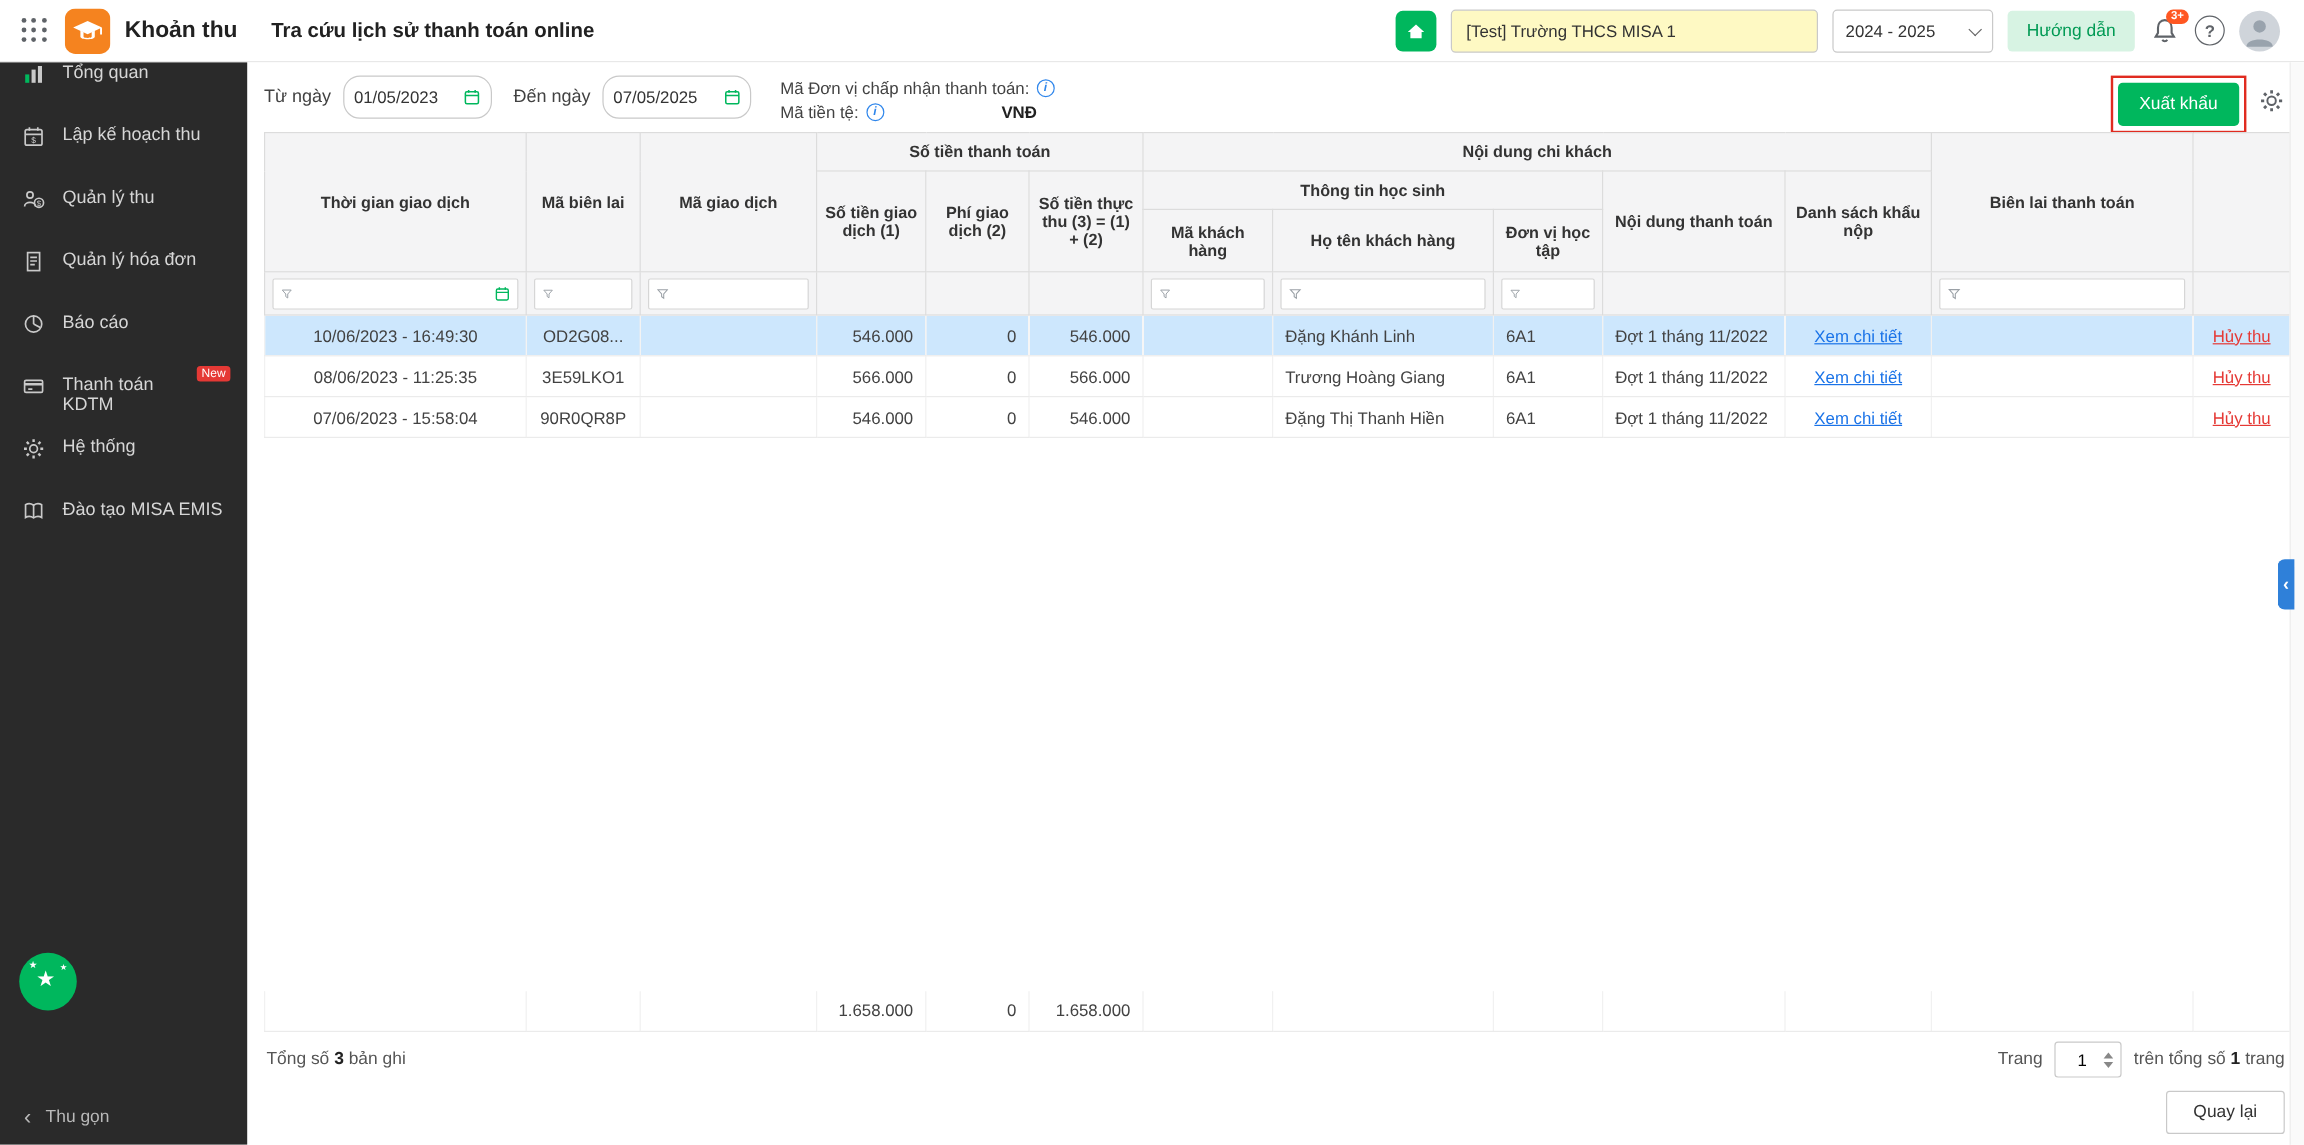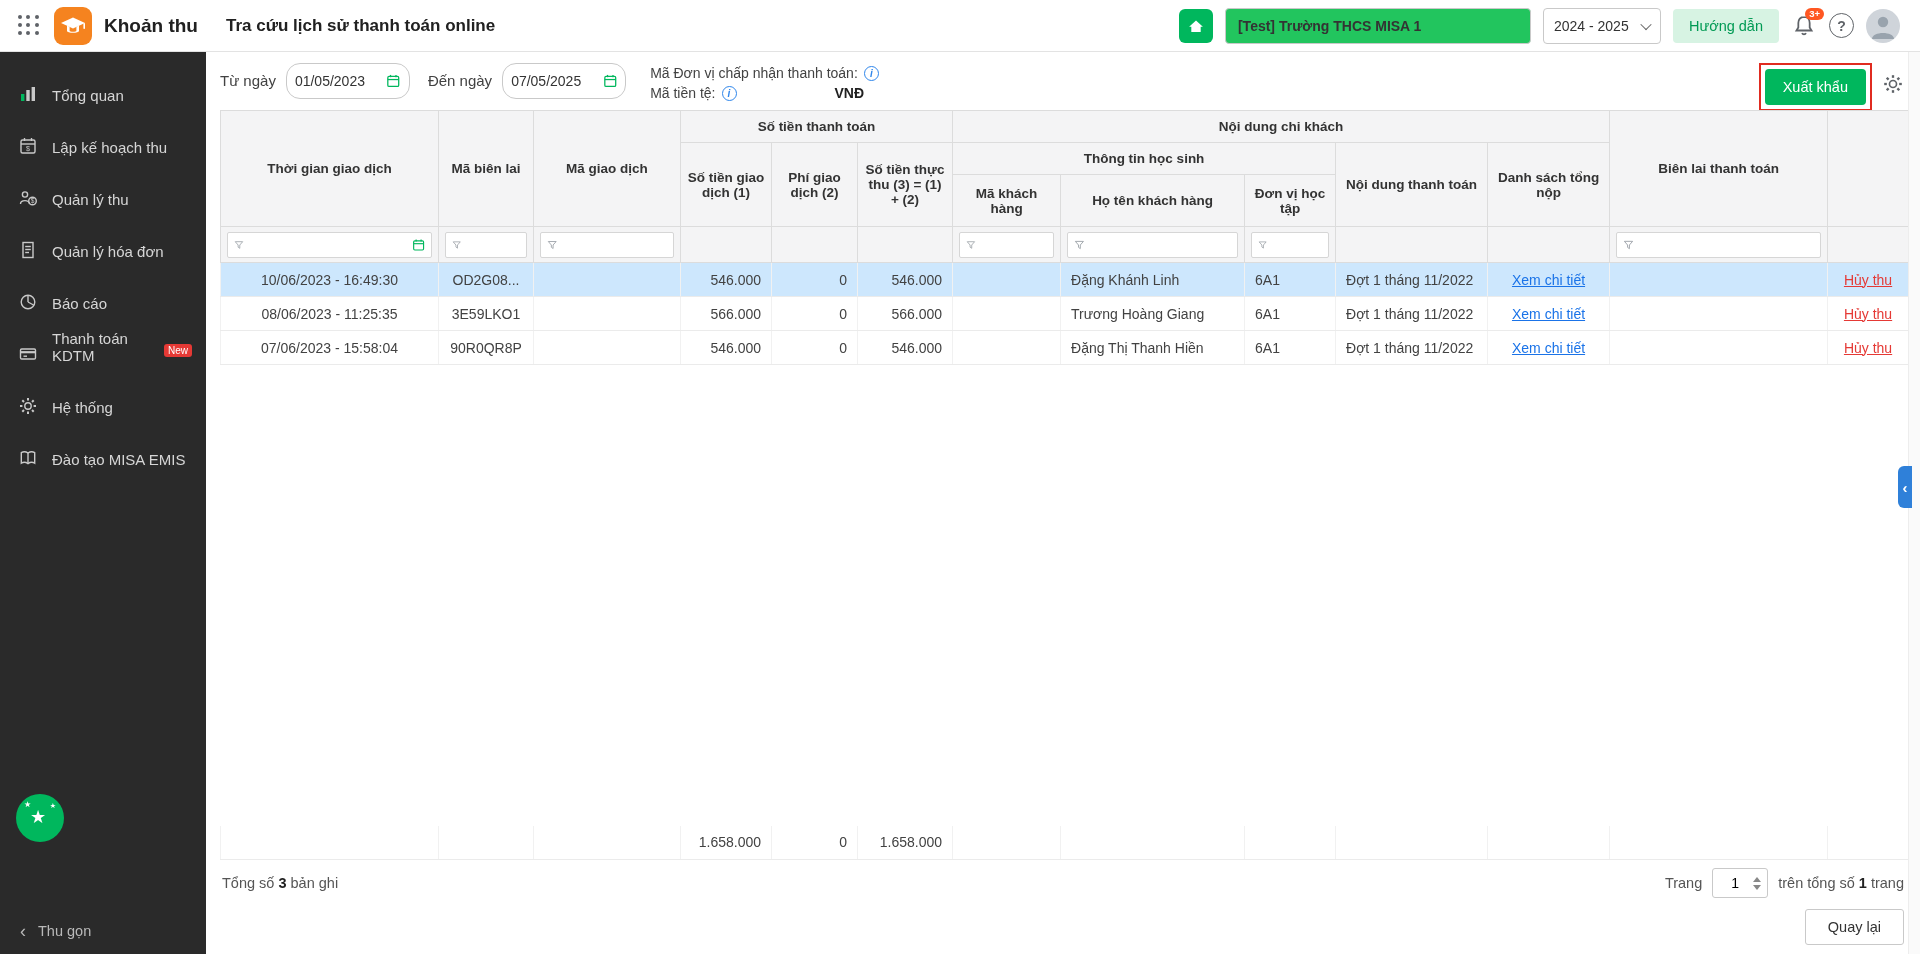--- a/index.html
+++ b/index.html
@@ -8,35 +8,35 @@
 
   
   .topbar { height:52px; background:#fff; border-bottom:1px solid #e3e3e3; display:flex; align-items:center; padding:0 20px 0 18px; flex:none; }
   .apps-grid { width:22px; height:22px; display:grid; grid-template-columns:repeat(3,1fr); gap:3px; cursor:pointer; }
   .apps-grid i { width:4px; height:4px; border-radius:50%; background:#5f6368; }
   .logo { width:38px; height:38px; margin-left:14px; flex:none; }
   .app-title { font-size:19px; font-weight:700; color:#212121; margin-left:12px; }
   .page-title { font-size:17px; font-weight:700; color:#212121; margin-left:28px; }
   .topbar-right { margin-left:auto; display:flex; align-items:center; gap:12px; }
   .home-btn { width:34px; height:34px; border-radius:6px; background:#00b75d; display:flex; align-items:center; justify-content:center; cursor:pointer; }
-  .school-box { width:306px; height:36px; border:1px solid #c9c9c9; border-radius:4px; display:flex; align-items:center; padding:0 12px; font-size:14px; color:#333; background:#22c55e; cursor:pointer;font-weight:bold; }
-  .year-box { width:118px; height:36px; border:1px solid #c9c9c9; border-radius:4px; display:flex; align-items:center; justify-content:space-between; padding:0 10px; font-size:14px; color:#333; cursor:pointer; }
+  .school-box { width:306px; height:36px; border:1px solid #c9c9c9; border-radius:4px; display:flex; align-items:center; padding:0 12px; font-size:14px; color:#333; background:#fef9c3; cursor:pointer; }
+  .year-box { width:134px; height:36px; border:1px solid #c9c9c9; border-radius:4px; display:flex; align-items:center; justify-content:space-between; padding:0 10px; font-size:14px; color:#333; cursor:pointer; }
   .chev-down { width:8px; height:8px; border-right:1.6px solid #666; border-bottom:1.6px solid #666; transform:rotate(45deg) translate(-1px,-1px); }
   .guide-btn { height:34px; background:#d7f3e3; color:#009a54; border:none; border-radius:4px; padding:0 16px; font-size:14.5px; font-family:inherit; cursor:pointer; }
   .bell-wrap { position:relative; width:26px; height:26px; cursor:pointer; }
   .bell-badge { position:absolute; top:-5px; right:-7px; background:#ff5722; color:#fff; font-size:9.5px; font-weight:700; border-radius:8px; padding:1.5px 4px; line-height:1; }
   .help-circle { width:25px; height:25px; border:1.6px solid #5f6368; border-radius:50%; color:#5f6368; font-size:14px; font-weight:700; display:flex; align-items:center; justify-content:center; cursor:pointer; }
   .avatar { width:34px; height:34px; border-radius:50%; background:#cfd4da; overflow:hidden; cursor:pointer; }
 
   
   .lower { flex:1; display:flex; min-height:0; }
 
   
   .sidebar { width:206px; background:#2a2a2a; flex:none; position:relative; display:flex; flex-direction:column; }
-  .nav-item { height:52px; display:flex; align-items:flex-end; padding:0 14px 0 18px; color:#d6d6d6; font-size:15px; cursor:pointer; gap:14px; position:relative; }
+  .nav-item { height:52px; display:flex; align-items:flex-start; padding:0 14px 0 18px; color:#d6d6d6; font-size:15px; cursor:pointer; gap:14px; position:relative; }
   .nav-item svg { flex:none; }
   .new-badge { background:#e53935; color:#fff; font-size:10px; border-radius:3px; padding:1px 4px; margin-left:6px; transform:translateY(-7px); display:inline-block; }
   .fb-circle { position:absolute; left:16px; bottom:112px; width:48px; height:48px; border-radius:50%; background:#00b75d; cursor:pointer; color:#fff; }
   .fb-circle .s1 { position:absolute; left:14px; top:12px; font-size:18px; }
   .fb-circle .s2 { position:absolute; left:8px; top:6px; font-size:8px; }
   .fb-circle .s3 { position:absolute; right:8px; top:8px; font-size:7px; }
   .collapse-row { position:absolute; bottom:0; left:0; right:0; height:46px; display:flex; align-items:center; gap:12px; padding-left:20px; color:#b9b9b9; font-size:14.5px; cursor:pointer; }
   .chev-left { font-size:18px; line-height:1; color:#b9b9b9; }
 
   
@@ -316,21 +316,21 @@
             <th colspan="5">Nội dung chi khách</th>
             <th rowspan="3">Biên lai thanh toán</th>
             <th rowspan="3"></th>
           </tr>
           <tr class="h2">
             <th rowspan="2">Số tiền giao dịch (1)</th>
             <th rowspan="2">Phí giao dịch (2)</th>
             <th rowspan="2">Số tiền thực thu (3) = (1) + (2)</th>
             <th colspan="3">Thông tin học sinh</th>
             <th rowspan="2">Nội dung thanh toán</th>
-            <th rowspan="2">Danh sách tổng nộp</th>
+            <th rowspan="2">Danh sách khẩu nộp</th>
           </tr>
           <tr class="h3">
             <th>Mã khách hàng</th>
             <th>Họ tên khách hàng</th>
             <th>Đơn vị học tập</th>
           </tr>
           <tr class="hf">
             <th>
                 <div class="filter-box">
               <svg width="12" height="12" viewBox="0 0 12 12" fill="none" stroke="#9aa0a6">

